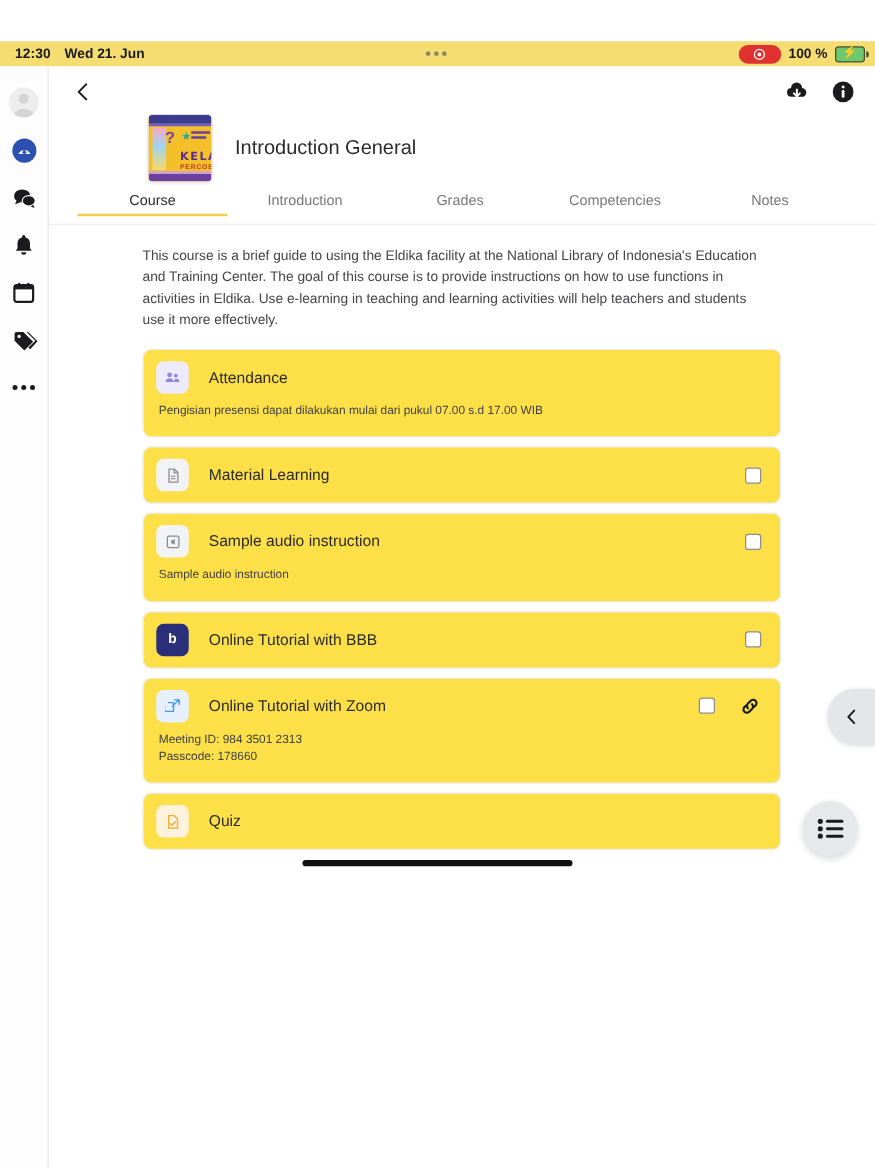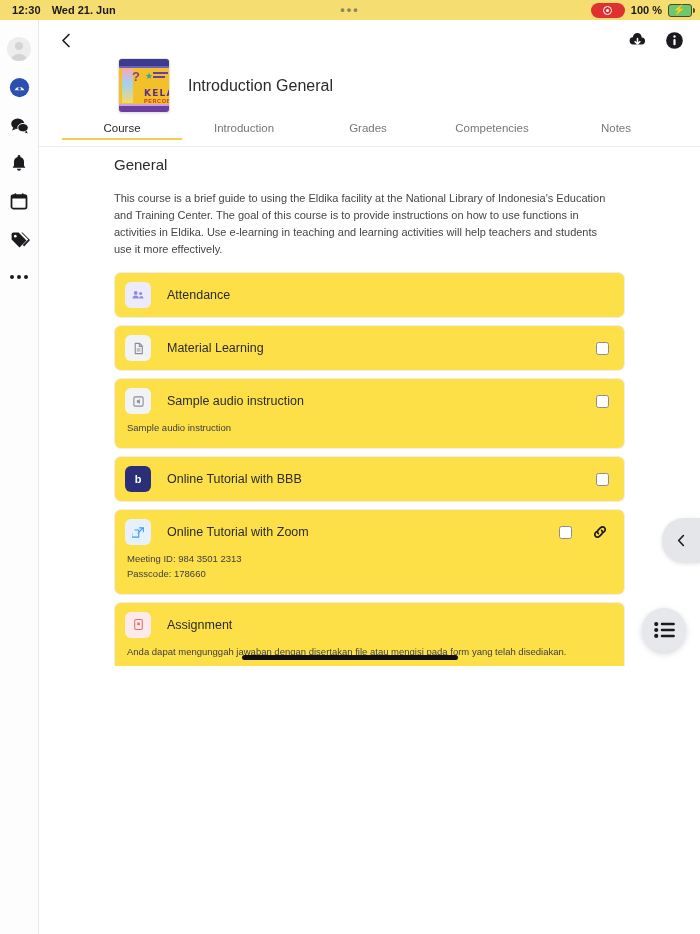--- a/index.html
+++ b/index.html
@@ -2,21 +2,21 @@
 <html><head>
 <meta charset="utf-8">
 <style>
   * { box-sizing: border-box; margin: 0; padding: 0; }
   html, body {
     width: 700px; height: 934px;
     font-family: "Liberation Sans", sans-serif;
     background: #ffffff;
     overflow: hidden;
   }
-  .screen { position: relative; width: 700px; height: 666px; background:#fff; }
+  .screen { position: relative; width: 700px; height: 666px; background:#fff;margin-top:33px; }
 
   
   .statusbar {
     position: absolute; top: 0; left: 0; width: 700px; height: 20px;
     background: #f5dd72;
     display: flex; align-items: center;
     font-size: 11px; color: #1a1a1a; font-weight: 700;
   }
   .sb-time { margin-left: 12px; letter-spacing: .1px; }
   .sb-date { margin-left: 11px; font-weight: 700; }
@@ -297,37 +297,37 @@
     </div>
     <div class="tab" style="width:124px;">
       <span>Competencies</span>
     </div>
     <div class="tab" style="width:124px;">
       <span>Notes</span>
     </div>
   </div>
 
   <div class="content">
-    <div class="section-title">General</div>
     <div class="section-desc">This course is a brief guide to using the Eldika facility at the National Library of Indonesia's Education and Training Center. The goal of this course is to provide instructions on how to use functions in activities in Eldika. Use e-learning in teaching and learning activities will help teachers and students use it more effectively.</div>
 
     <div class="cards">
 
       <div class="card">
         <div class="card-row">
           <span class="act-icon ic-att">
             <svg width="14" height="14" viewBox="0 0 24 24">
                 <circle cx="8" cy="8.5" r="3.2" fill="#8f8ae0"></circle>
                 <circle cx="16.5" cy="9.5" r="2.6" fill="#8f8ae0"></circle>
                 <path d="M2.5 18c0-3.2 2.5-5 5.5-5s5.5 1.8 5.5 5z" fill="#8f8ae0"></path>
                 <path d="M13.8 18c.2-2.6 1.8-4.2 3.9-4.2 2 0 3.6 1.5 3.8 4.2z" fill="#8f8ae0"></path>
               </svg>
           </span>
           <span class="act-label">Attendance</span>
         </div>
+        <div class="card-sub">Pengisian presensi dapat dilakukan mulai dari pukul 07.00 s.d 17.00 WIB</div>
       </div>
 
       <div class="card">
         <div class="card-row">
           <span class="act-icon ic-file">
             <svg width="13" height="13" viewBox="0 0 24 24">
                 <path d="M6 2.5h8l5 5v14H6z" fill="none" stroke="#8b8d94" stroke-width="2"></path>
                 <path d="M13.5 2.8v5.2h5" fill="none" stroke="#8b8d94" stroke-width="2"></path>
                 <rect x="8.6" y="12" width="7" height="1.7" fill="#8b8d94"></rect>
                 <rect x="8.6" y="15.6" width="7" height="1.7" fill="#8b8d94"></rect>
@@ -384,32 +384,20 @@
                   <path d="M9.8 14.2a3.6 3.6 0 0 1 0-5.1l3-3a3.6 3.6 0 1 1 5.1 5.1l-1.4 1.4" fill="none" stroke="#1b1b1f" stroke-width="2.3" stroke-linecap="round"></path>
                   <path d="M14.2 9.8a3.6 3.6 0 0 1 0 5.1l-3 3a3.6 3.6 0 1 1-5.1-5.1l1.4-1.4" fill="none" stroke="#1b1b1f" stroke-width="2.3" stroke-linecap="round"></path>
                 </svg>
             </span>
           </span>
         </div>
         <div class="card-sub" style="white-space:pre-line;">Meeting ID: 984 3501 2313
 Passcode: 178660</div>
       </div>
 
-      <div class="card">
-        <div class="card-row">
-          <span class="act-icon ic-assign">
-            <svg width="13" height="13" viewBox="0 0 24 24">
-                <rect x="5" y="2.8" width="14" height="18.4" rx="2.2" fill="none" stroke="#ef6b6b" stroke-width="2"></rect>
-                <rect x="9.6" y="8.4" width="4.8" height="4.8" fill="#ef6b6b"></rect>
-              </svg>
-          </span>
-          <span class="act-label">Assignment</span>
-        </div>
-        <div class="card-sub">Anda dapat mengunggah jawaban dengan disertakan file atau mengisi pada form yang telah disediakan.</div>
-      </div>
 
       <div class="card">
         <div class="card-row">
           <span class="act-icon ic-quiz">
             <svg width="13" height="13" viewBox="0 0 24 24">
                 <path d="M5.5 2.8h8l5 5v13.4h-13z" fill="none" stroke="#efaa2e" stroke-width="2"></path>
                 <path d="M8 14.5l2.4 2.4 5-5" fill="none" stroke="#efaa2e" stroke-width="2" stroke-linecap="round" stroke-linejoin="round"></path>
               </svg>
           </span>
           <span class="act-label">Quiz</span>

